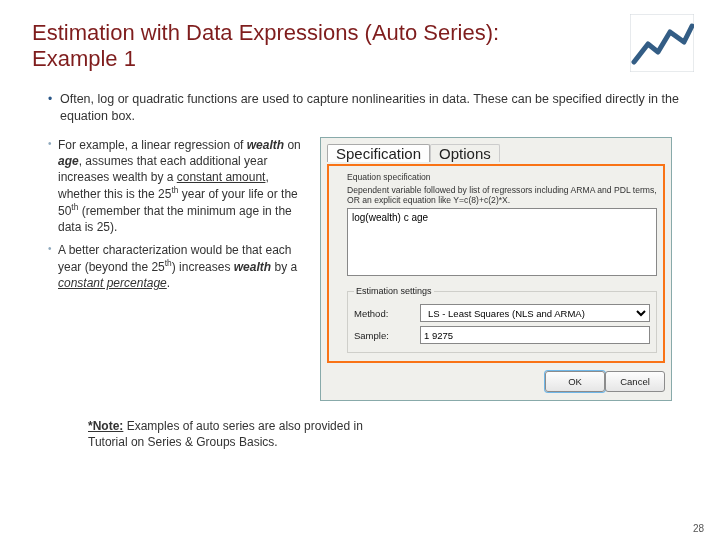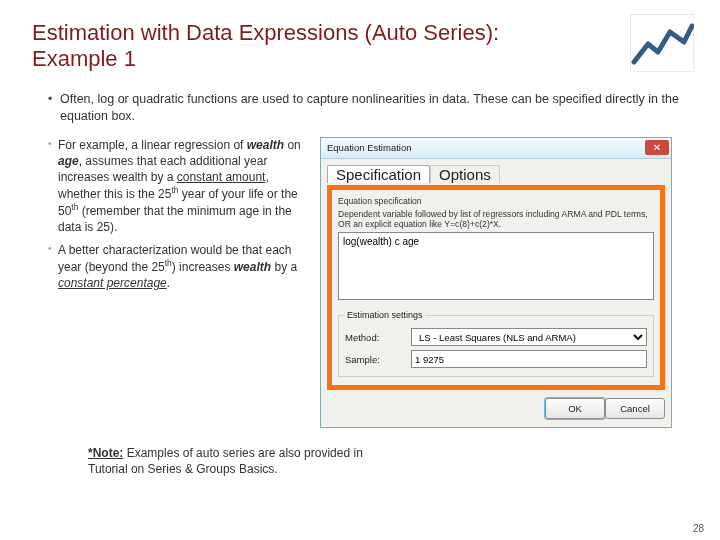--- a/index.html
+++ b/index.html
@@ -14,21 +14,21 @@
 ul.b2>li::before{content:"•";position:absolute;left:0;top:0;color:#8fa9bd;font-size:10px}
 .row2{margin-top:12px;display:flex;gap:8px;align-items:flex-start}
 .row2 .left{width:280px;flex-shrink:0}
 .shot{width:352px;border:1px solid #8aa;background:#eef6fb;font-family:"Segoe UI",Tahoma,sans-serif;font-size:9.5px;color:#222;box-sizing:border-box}
 .shot .titlebar{height:20px;background:linear-gradient(#f4fbff,#d7ecf8);border-bottom:1px solid #bcd;display:flex;align-items:center;justify-content:space-between;padding:0 2px 0 6px}
 .shot .x{width:24px;height:15px;background:#c94b3f;color:#fff;font-size:10px;display:flex;align-items:center;justify-content:center;border-radius:2px}
 .shot .body{background:#f0f0ec;padding:6px 6px 8px 6px}
 .tabs{display:flex;gap:0;margin-bottom:2px}
 .tab{padding:0 8px;font-size:15px;border:1px solid #aaa;border-bottom:none;background:#fefefe;border-radius:2px 2px 0 0}
 .tab.off{background:#f0f0ec;border:1px solid #ccc;border-bottom:none}
-.panel{border:5px solid #f97316;padding:6px 6px 8px 6px;background:#f0f0ec}
+.panel{border:2px solid #f97316;padding:6px 6px 8px 18px;background:#f0f0ec}
 .hint{font-size:8.6px;color:#333;line-height:1.2;margin-bottom:3px}
 .eqbox{width:100%;height:68px;background:#fff;border:1px solid #888;box-sizing:border-box;padding:3px 4px;font-size:10px;resize:none;font-family:inherit}
 .est{margin-top:6px}
 .est legend{font-size:9px;padding:0 2px}
 .frow{display:flex;align-items:center;gap:22px;margin-top:4px}
 .frow label{width:44px;font-size:9.5px}
 .frow select,.frow input{flex:1;font-size:9.5px;height:18px;border:1px solid #888;background:#fff;padding:0 3px;box-sizing:border-box;font-family:inherit}
 .btnrow{display:flex;justify-content:flex-end;gap:0;margin-top:8px}
 .btn{min-width:58px;height:19px;font-size:9.5px;border:1px solid #8c8c8c;border-radius:3px;background:linear-gradient(#fdfdfd,#e6e6e6);display:flex;align-items:center;justify-content:center}
 .btn.ok{box-shadow:0 0 0 1px #6fb7e8}
@@ -51,26 +51,20 @@
 
   <div class="row2">
     <div class="left">
       <ul class="b2">
         <li id="bl0">For example, a linear regression of <b><i>wealth</i></b> on <b><i>age</i></b>, assumes that each additional year increases wealth by a <span class="u">constant amount</span>, whether this is the 25<sup>th</sup> year of your life or the 50<sup>th</sup> (remember that the minimum age in the data is 25).</li>
         <li id="bl1">A better characterization would be that each year (beyond the 25<sup>th</sup>) increases <b><i>wealth</i></b> by a <span class="u"><i>constant percentage</i></span>.</li>
       </ul>
     </div>
 
     <div class="shot">
-      <div class="titlebar">
-        <span>Equation Estimation</span>
-        <div class="x">
-            <span>✕</span>
-          </div>
-      </div>
       <div class="body">
         <div class="tabs">
           <div class="tab">Specification</div>
           <div class="tab off">Options</div>
         </div>
         <div class="panel">
           <div class="hint">Equation specification</div>
           <div class="hint">Dependent variable followed by list of regressors including ARMA and PDL terms, OR an explicit equation like Y=c(8)+c(2)*X.</div>
           <textarea class="eqbox" id="eqv" style="">log(wealth) c age</textarea>
 

